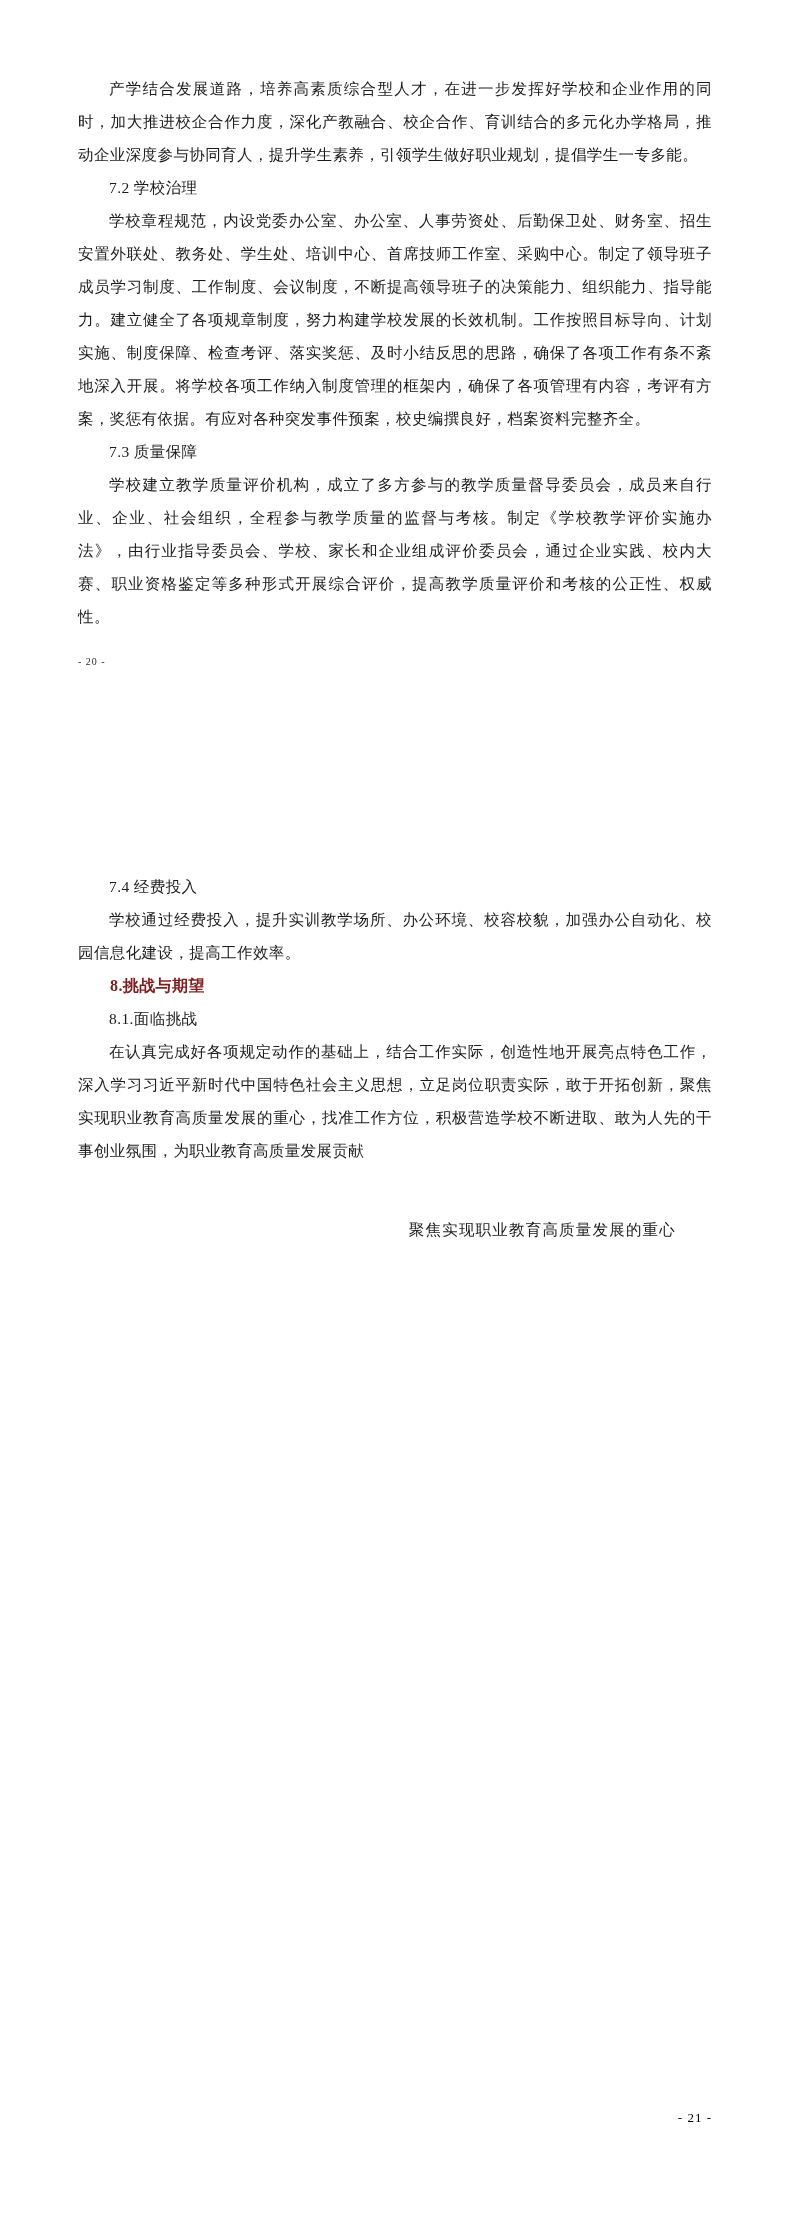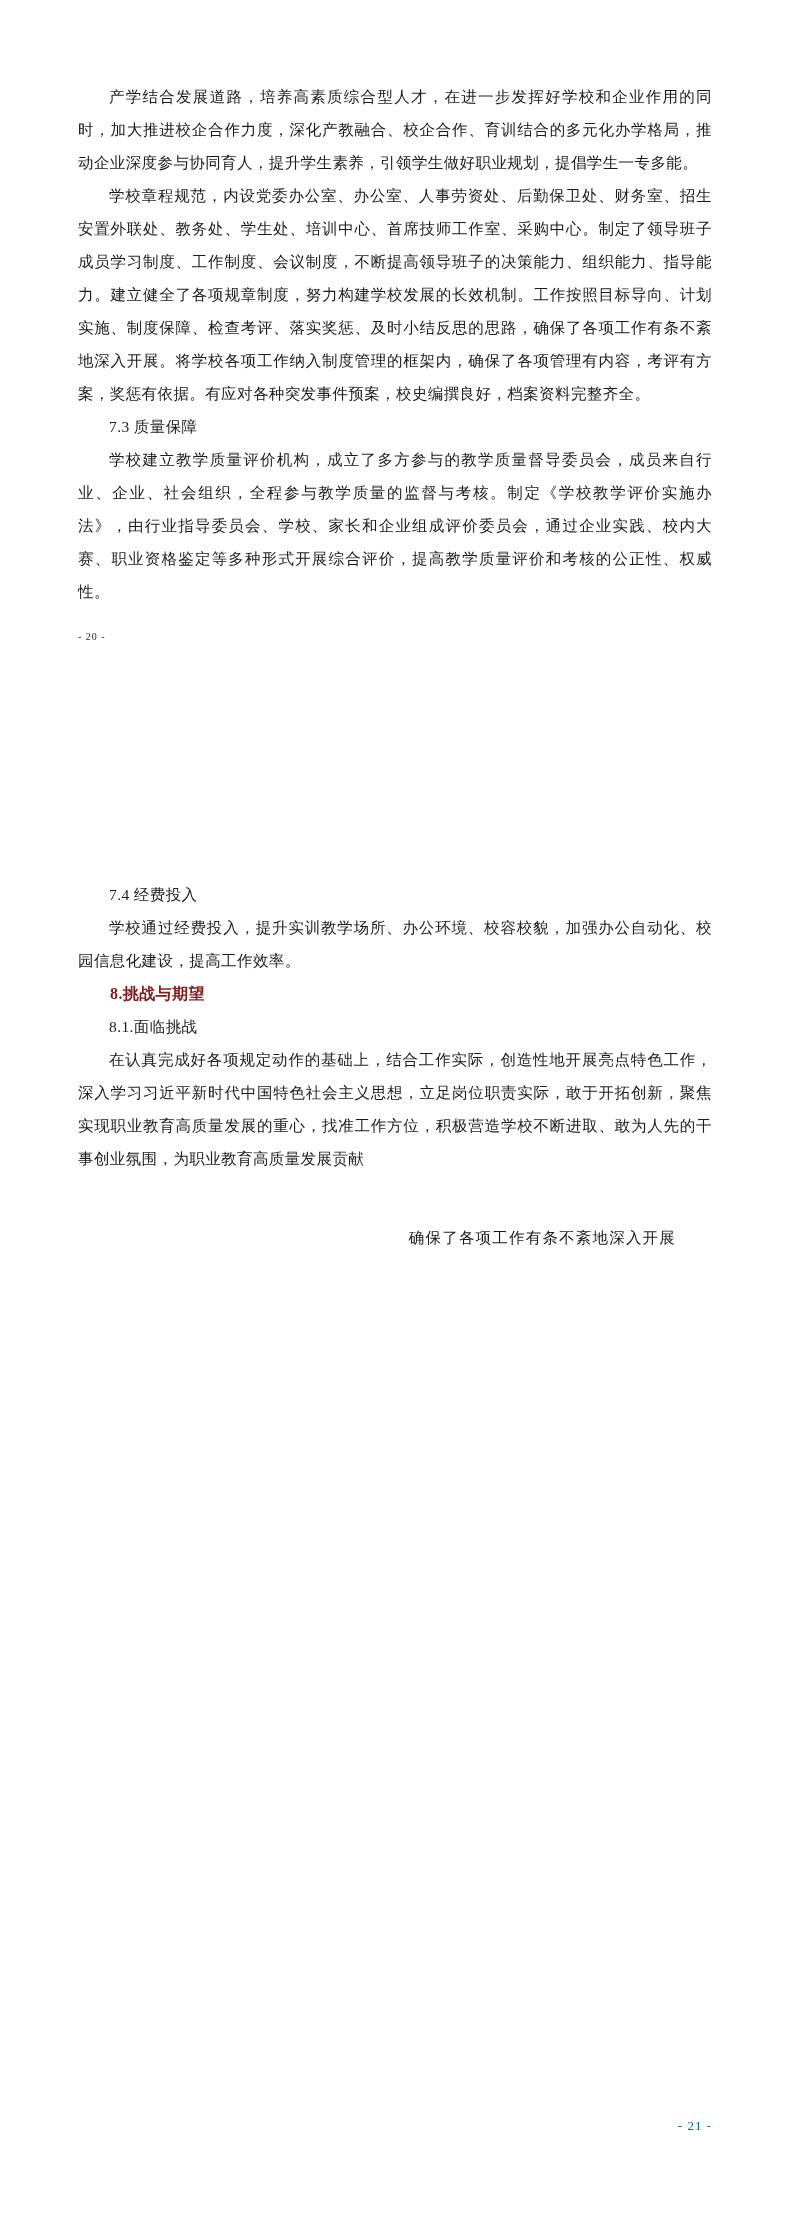--- a/index.html
+++ b/index.html
@@ -6,21 +6,21 @@
     margin: 0;
     padding: 0;
     background: #ffffff;
   }
   body {
     font-family: "Liberation Serif", "DejaVu Serif", serif;
     color: #1a1a1a;
   }
   .page-wrap {
     width: 790px;
-    margin: 8px auto;
+    margin: 0 auto;
     position: relative;
   }
   .page {
     width: 790px;
     box-sizing: border-box;
     background: #ffffff;
     position: relative;
   }
   .page-a {
     padding: 72px 78px 0 78px;
@@ -68,21 +68,21 @@
     line-height: 30px;
     color: #2a2a2a;
     letter-spacing: 1px;
     margin-top: 14px;
   }
   .page-number-right {
     position: absolute;
     right: 78px;
     bottom: 44px;
     font-size: 13px;
-    color: #0369a1;
+    color: #000000;
     letter-spacing: 1px;
   }
   .signature-block {
     margin-top: 46px;
     text-align: right;
     padding-right: 36px;
   }
   .signature-line {
     font-size: 15.5px;
     line-height: 34px;
@@ -93,35 +93,36 @@
     padding-right: 6px;
   }
 </style>
 </head>
 <body>
 
 <div class="page-wrap">
 
   <div class="page page-a">
     <p class="body-text">产学结合发展道路，培养高素质综合型人才，在进一步发挥好学校和企业作用的同时，加大推进校企合作力度，深化产教融合、校企合作、育训结合的多元化办学格局，推动企业深度参与协同育人，提升学生素养，引领学生做好职业规划，提倡学生一专多能。</p>
+    <h3 class="heading">7.2 学校治理</h3>
     <p class="body-text">学校章程规范，内设党委办公室、办公室、人事劳资处、后勤保卫处、财务室、招生安置外联处、教务处、学生处、培训中心、首席技师工作室、采购中心。制定了领导班子成员学习制度、工作制度、会议制度，不断提高领导班子的决策能力、组织能力、指导能力。建立健全了各项规章制度，努力构建学校发展的长效机制。工作按照目标导向、计划实施、制度保障、检查考评、落实奖惩、及时小结反思的思路，确保了各项工作有条不紊地深入开展。将学校各项工作纳入制度管理的框架内，确保了各项管理有内容，考评有方案，奖惩有依据。有应对各种突发事件预案，校史编撰良好，档案资料完整齐全。</p>
     <h3 class="heading">7.3 质量保障</h3>
     <p class="body-text">学校建立教学质量评价机构，成立了多方参与的教学质量督导委员会，成员来自行业、企业、社会组织，全程参与教学质量的监督与考核。制定《学校教学评价实施办法》，由行业指导委员会、学校、家长和企业组成评价委员会，通过企业实践、校内大赛、职业资格鉴定等多种形式开展综合评价，提高教学质量评价和考核的公正性、权威性。</p>
     <div class="page-number-left">- 20 -</div>
   </div>
 
   <div class="gap"></div>
 
   <div class="page page-b">
     <h3 class="heading">7.4 经费投入</h3>
     <p class="body-text">学校通过经费投入，提升实训教学场所、办公环境、校容校貌，加强办公自动化、校园信息化建设，提高工作效率。</p>
     <h2 class="heading-bold">8.挑战与期望</h2>
     <h3 class="heading">8.1.面临挑战</h3>
     <p class="body-text">在认真完成好各项规定动作的基础上，结合工作实际，创造性地开展亮点特色工作，深入学习习近平新时代中国特色社会主义思想，立足岗位职责实际，敢于开拓创新，聚焦实现职业教育高质量发展的重心，找准工作方位，积极营造学校不断进取、敢为人先的干事创业氛围，为职业教育高质量发展贡献</p>
 
     <div class="signature-block">
-      <div class="signature-line">确保了各项工作有条不紊地深入开展</div>
+      <div class="signature-line">聚焦实现职业教育高质量发展的重心</div>
     </div>
 
     <div class="page-number-right">- 21 -</div>
   </div>
 
 </div>
 
 </body></html>

